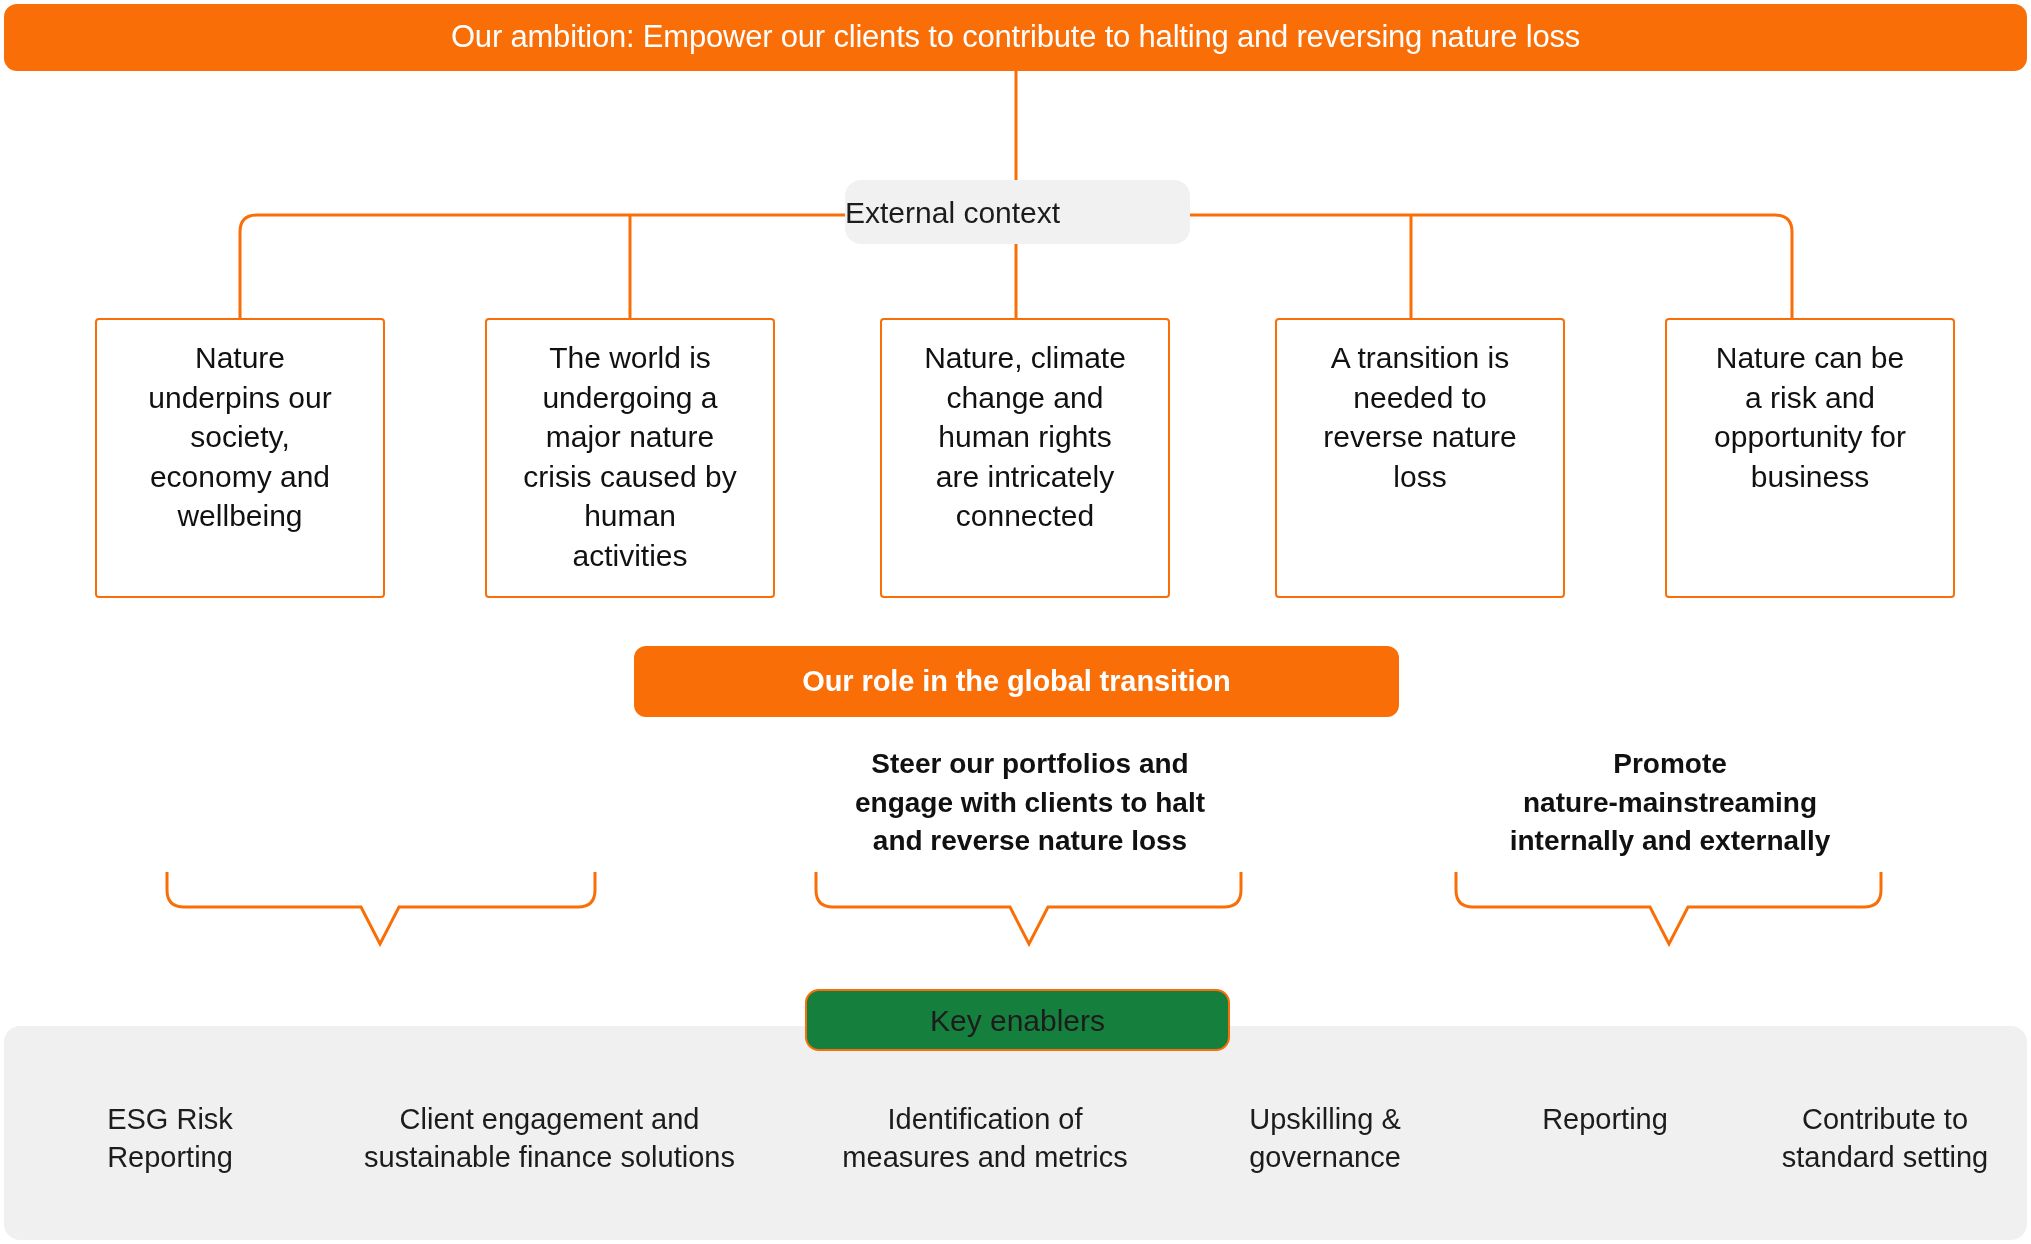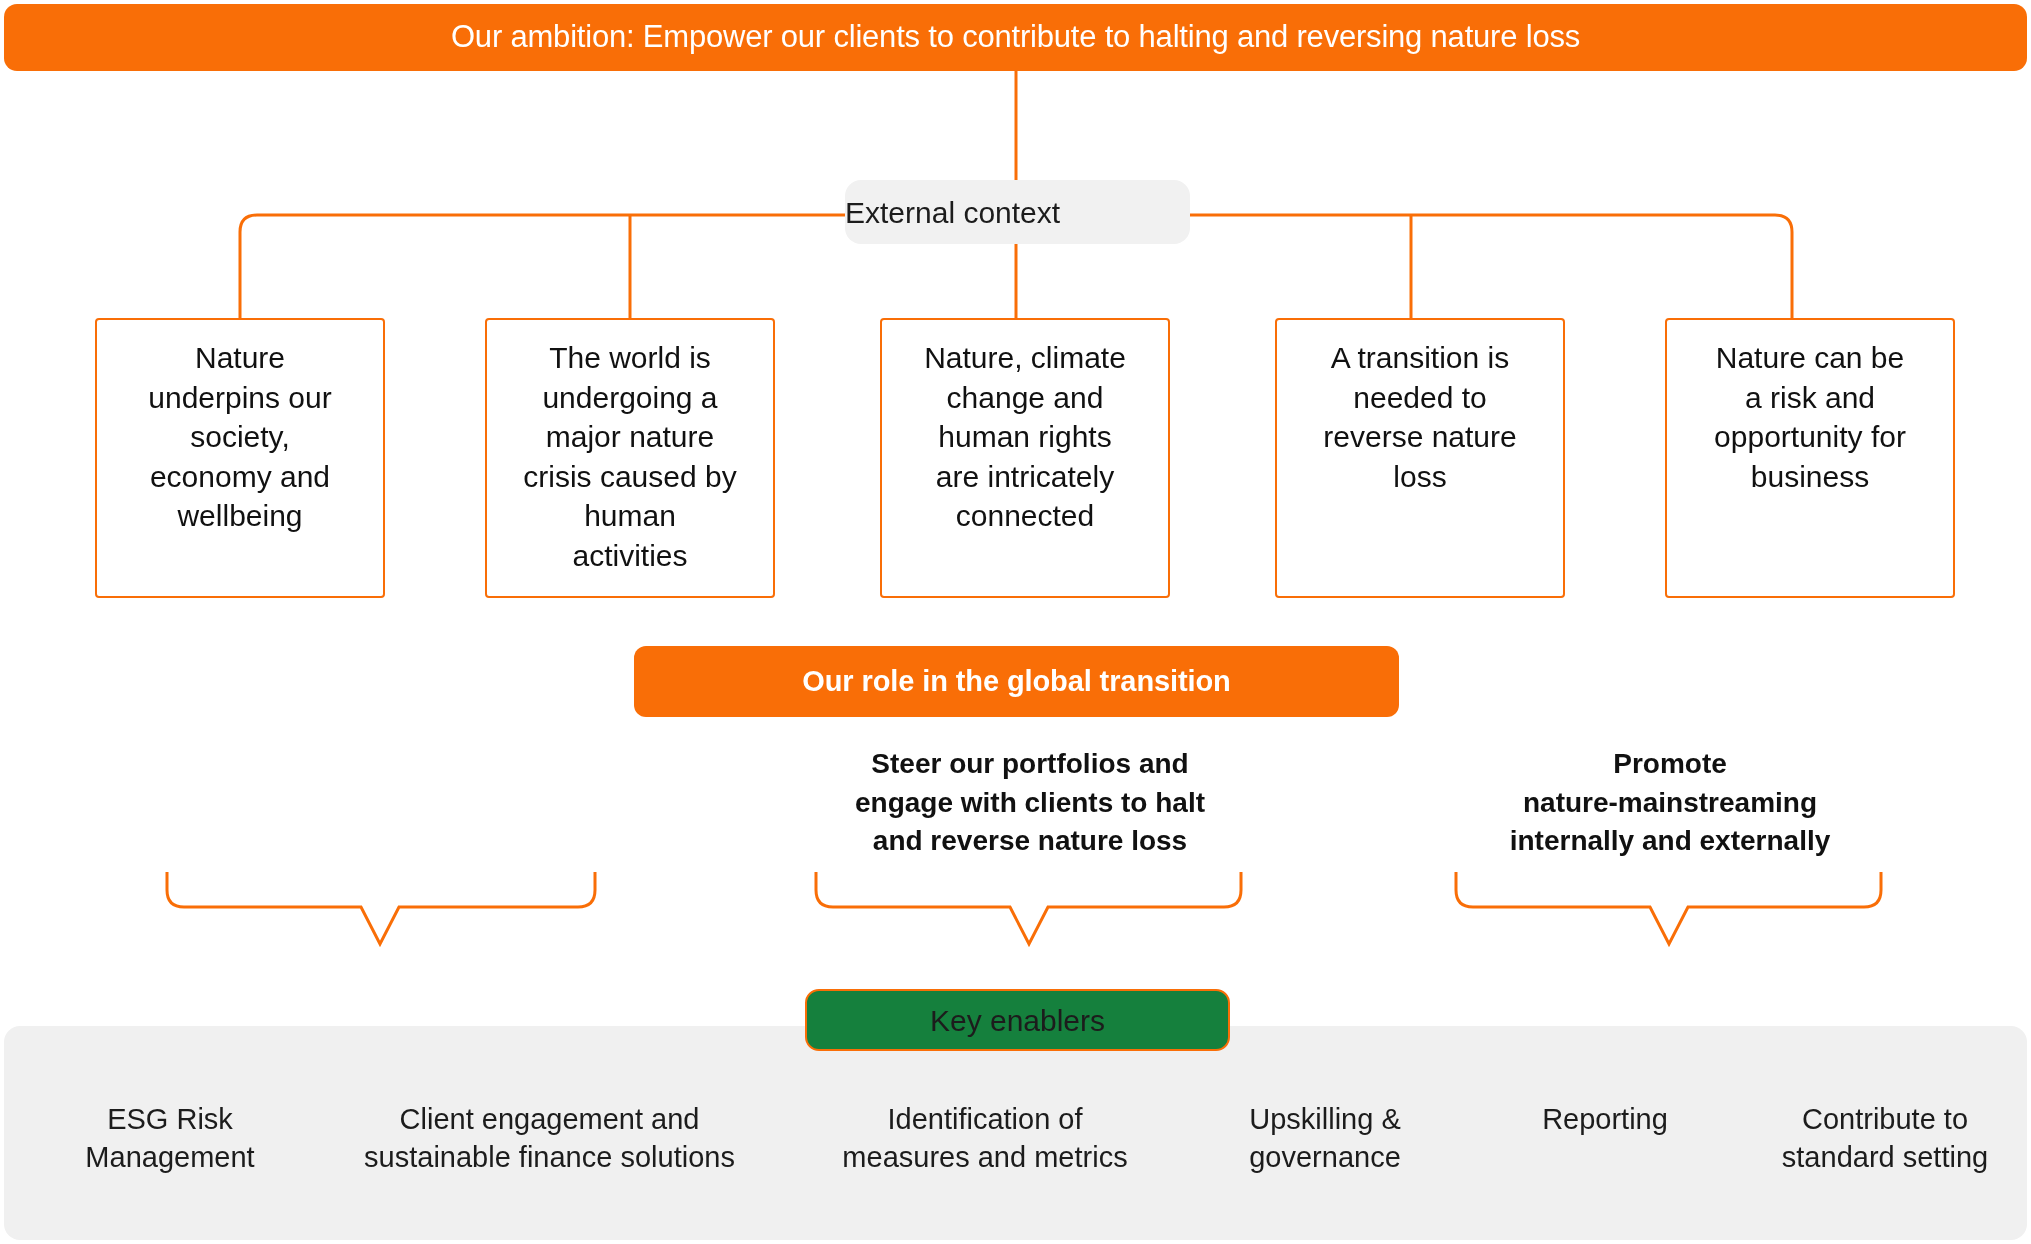--- a/index.html
+++ b/index.html
@@ -267,21 +267,21 @@
 nature-mainstreaming
 internally and externally</div>
 
   <div class="footer-bar"></div>
 
   <div class="key-enablers">
     <span class="label">Key enablers</span>
   </div>
 
   <div class="enabler e1">ESG Risk
-Management</div>
+Reporting</div>
   <div class="enabler e2">Client engagement and
 sustainable finance solutions</div>
   <div class="enabler e3">Identification of
 measures and metrics</div>
   <div class="enabler e4">Upskilling &amp;
 governance</div>
   <div class="enabler e5">Reporting</div>
   <div class="enabler e6">Contribute to
 standard setting</div>
 

